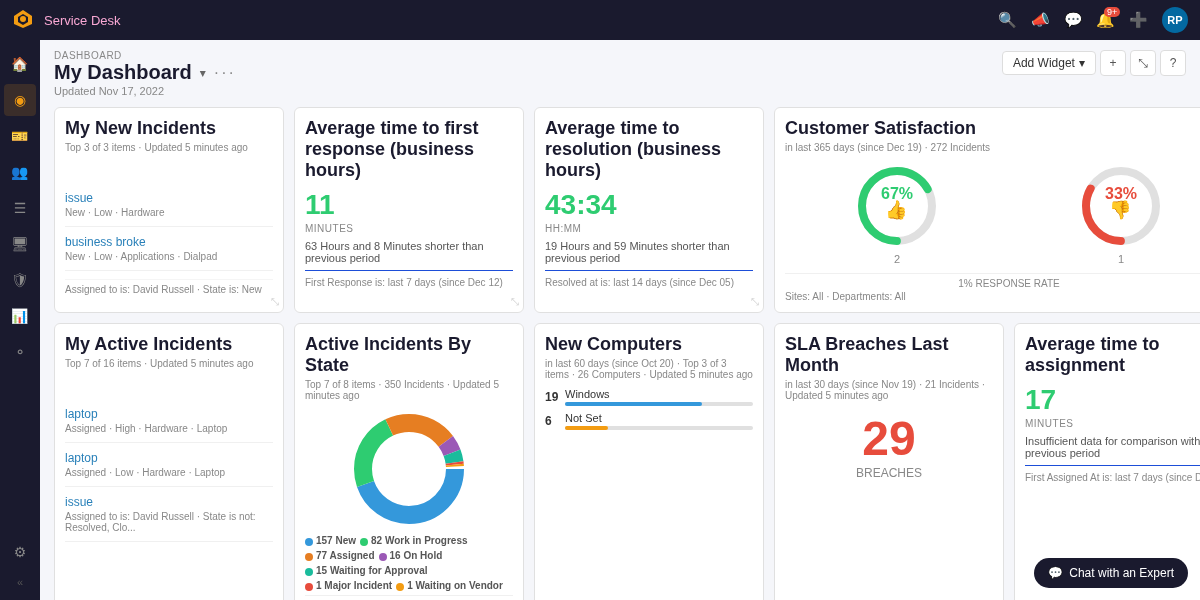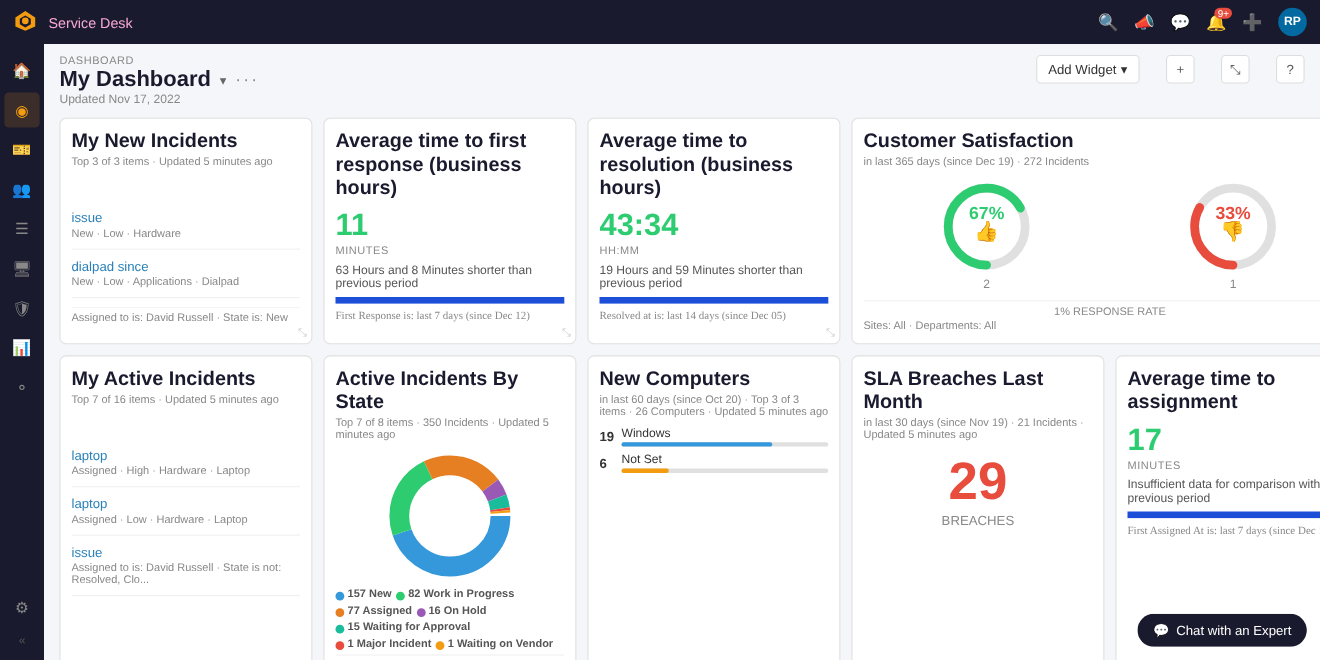--- a/index.html
+++ b/index.html
@@ -36,21 +36,21 @@
     }
 
     
     .page-header { margin-bottom: 10px; }
     .breadcrumb { font-size: 10px; color: #888; text-transform: uppercase; letter-spacing: 0.5px; }
     .page-title-row { display: flex; align-items: center; gap: 8px; }
     .page-title { font-size: 20px; font-weight: 600; color: #1a1a2e; }
     .page-title-arrow { color: #666; font-size: 12px; cursor: pointer; }
     .page-title-dots { color: #888; font-size: 16px; cursor: pointer; letter-spacing: 2px; }
     .page-subtitle { font-size: 11px; color: #888; margin-top: 1px; }
-    .header-actions { margin-left: auto; display: flex; gap: 24px; }
+    .header-actions { margin-left: auto; display: flex; align-items: center; gap: 4px; }
     .add-widget-btn {
       background: #fff; border: 1px solid #ddd; border-radius: 4px; padding: 4px 10px;
       font-size: 12px; color: #333; cursor: pointer; display: flex; align-items: center; gap: 4px;
     }
     .icon-btn { width: 26px; height: 26px; background: #fff; border: 1px solid #ddd; border-radius: 4px; display: flex; align-items: center; justify-content: center; cursor: pointer; font-size: 12px; color: #555; }
 
     
     .dashboard-grid {
       display: grid;
       grid-template-columns: 230px 230px 230px 230px 230px;
@@ -69,21 +69,21 @@
     
     .incident-item { margin-bottom: 8px; padding-bottom: 8px; border-bottom: 1px solid #f0f0f0; }
     .incident-title { font-size: 12px; color: #2980b9; cursor: pointer; margin-bottom: 2px; }
     .incident-meta { font-size: 10px; color: #888; }
     .incident-assign { font-size: 10px; color: #888; margin-top: 4px; border-top: 1px solid #f5f5f5; padding-top: 4px; }
 
     
     .metric-big { font-size: 28px; font-weight: 700; color: #2ecc71; margin-bottom: 2px; }
     .metric-label { font-size: 10px; color: #888; text-transform: uppercase; letter-spacing: 0.5px; margin-bottom: 6px; }
     .metric-desc { font-size: 11px; color: #555; }
-    .metric-note { font-size: 10px; color: #888; margin-top: 6px; border-top: 6px solid #1d4ed8; padding-top: 6px; font-family: Liberation Serif, serif; }
+    .metric-note { font-size: 10px; color: #888; margin-top: 6px; border-top: 1px solid #1d4ed8; padding-top: 6px; }
 
     
     .donut-container { display: flex; align-items: center; justify-content: center; margin: 6px 0; }
     .donut-legend { display: flex; flex-wrap: wrap; gap: 4px; margin-top: 6px; }
     .legend-item { display: flex; align-items: flex-end; gap: 3px; font-size: 10px; color: #555; font-weight: bold; }
     .legend-dot { width: 8px; height: 8px; border-radius: 50%; flex-shrink: 0; }
 
     
     .satisfaction-gauges { display: flex; justify-content: space-around; align-items: center; margin: 8px 0; }
     .gauge-container { display: flex; flex-direction: column; align-items: center; gap: 2px; }
@@ -176,21 +176,21 @@
 
     <div class="widget" style="grid-row: span 1;">
       <div class="widget-title">My New Incidents</div>
       <div class="widget-subtitle">Top 3 of 3 items · Updated 5 minutes ago</div>
       <div class="widget-scroll">
         <div class="incident-item">
           <div class="incident-title">issue</div>
           <div class="incident-meta">New · Low · Hardware</div>
         </div>
         <div class="incident-item">
-          <div class="incident-title">dialpad since</div>
+          <div class="incident-title">business broke</div>
           <div class="incident-meta">New · Low · Applications · Dialpad</div>
         </div>
         <div class="incident-assign">Assigned to is: David Russell · State is: New</div>
       </div>
       <div class="widget-resize">⤡</div>
     </div>
 
     <div class="widget">
       <div class="widget-title">Average time to first response (business hours)</div>
       <div style="margin-top: 8px;">

